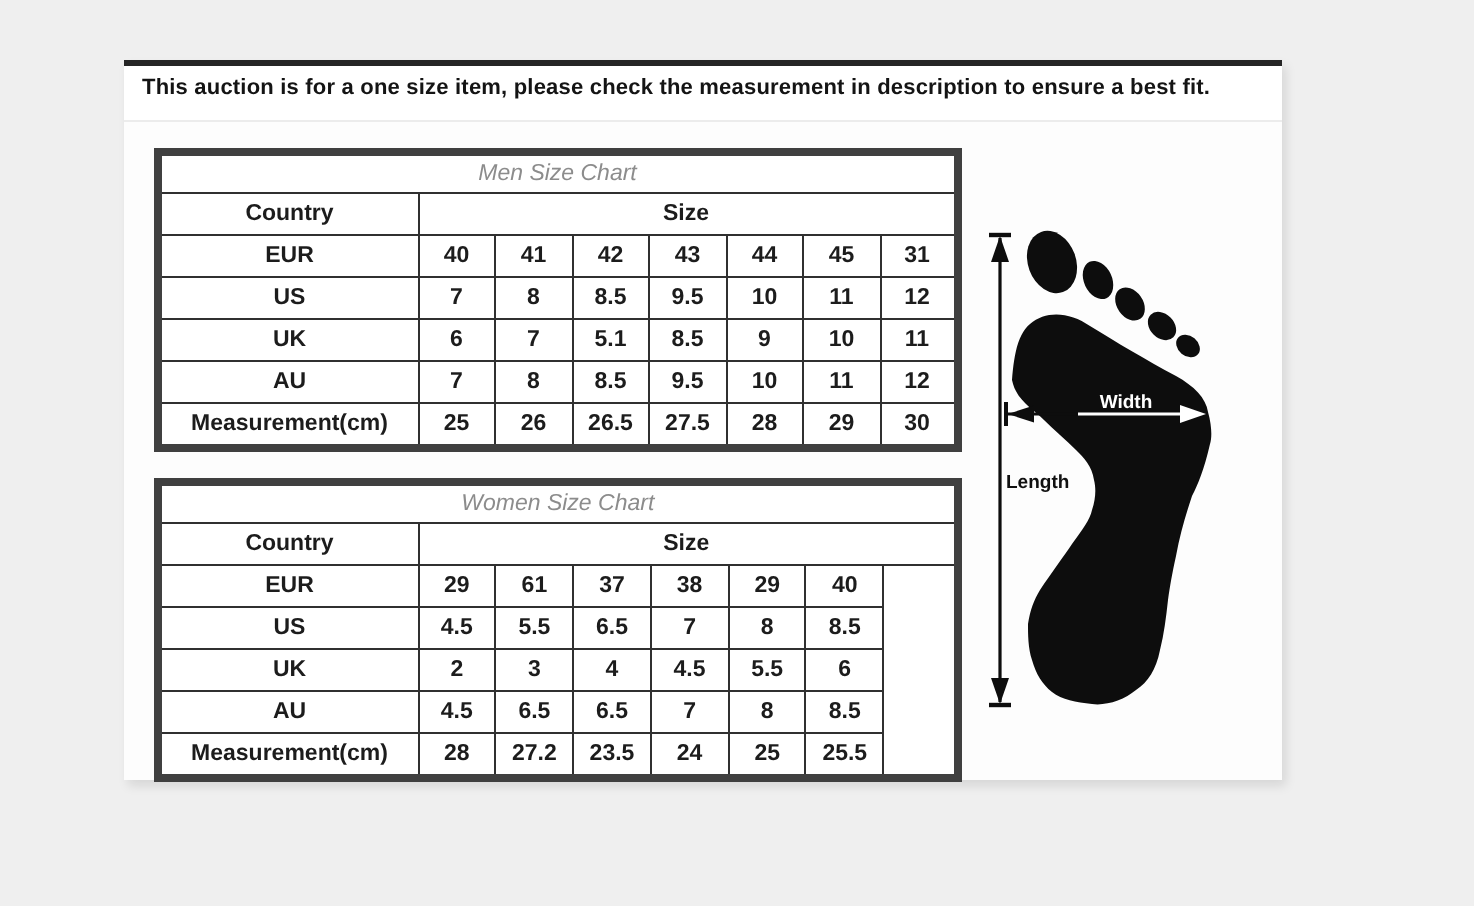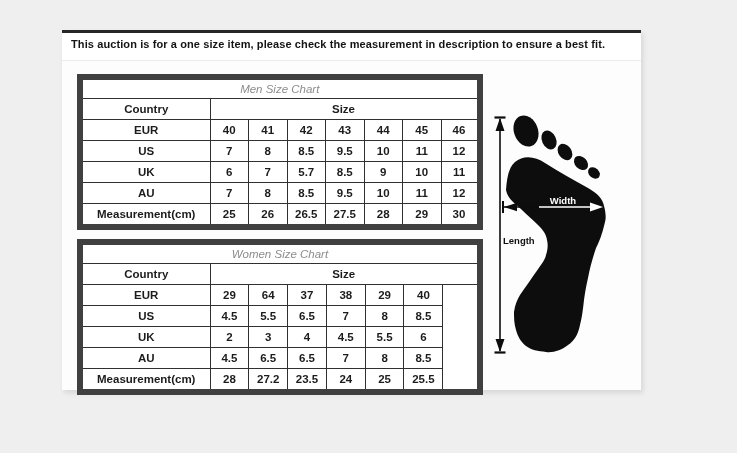--- a/index.html
+++ b/index.html
@@ -23,21 +23,21 @@
   }
   .notice {
     position:absolute; left:9px; top:5px;
     font-size:11px; font-weight:bold; color:#141414;
     white-space:nowrap; letter-spacing:0.1px;
   }
   table.chart {
     position:absolute; left:15px;
     border-collapse:collapse; table-layout:fixed;
     background:#ffffff;
-    border:6px solid #404040;
+    border:4px solid #404040;
   }
   #men-table   { top:41px;  width:400px; }
   #women-table { top:206px; width:400px; }
   .chart td {
     border:1.5px solid #303030;
     text-align:center; vertical-align:middle;
     font-size:11.5px; font-weight:bold; color:#1c1c1c;
     padding:0; height:20px; overflow:hidden;
   }
   .chart td.title {
@@ -81,37 +81,37 @@
         <td colspan="7">Size</td>
       </tr>
       <tr>
         <td>EUR</td>
         <td>40</td>
         <td>41</td>
         <td>42</td>
         <td>43</td>
         <td>44</td>
         <td>45</td>
-        <td>46</td>
+        <td>31</td>
       </tr>
       <tr>
         <td>US</td>
         <td>7</td>
         <td>8</td>
         <td>8.5</td>
         <td>9.5</td>
         <td>10</td>
         <td>11</td>
         <td>12</td>
       </tr>
       <tr>
         <td>UK</td>
         <td>6</td>
         <td>7</td>
-        <td>5.7</td>
+        <td>5.1</td>
         <td>8.5</td>
         <td>9</td>
         <td>10</td>
         <td>11</td>
       </tr>
       <tr>
         <td>AU</td>
         <td>7</td>
         <td>8</td>
         <td>8.5</td>
@@ -148,21 +148,21 @@
       <tr>
         <td class="title" colspan="8">Women Size Chart</td>
       </tr>
       <tr>
         <td>Country</td>
         <td colspan="7">Size</td>
       </tr>
       <tr>
         <td>EUR</td>
         <td>29</td>
-        <td>64</td>
+        <td>61</td>
         <td>37</td>
         <td>38</td>
         <td>29</td>
         <td>40</td>
         <td class="empty" rowspan="5"></td>
       </tr>
       <tr>
         <td>US</td>
         <td>4.5</td>
         <td>5.5</td>

